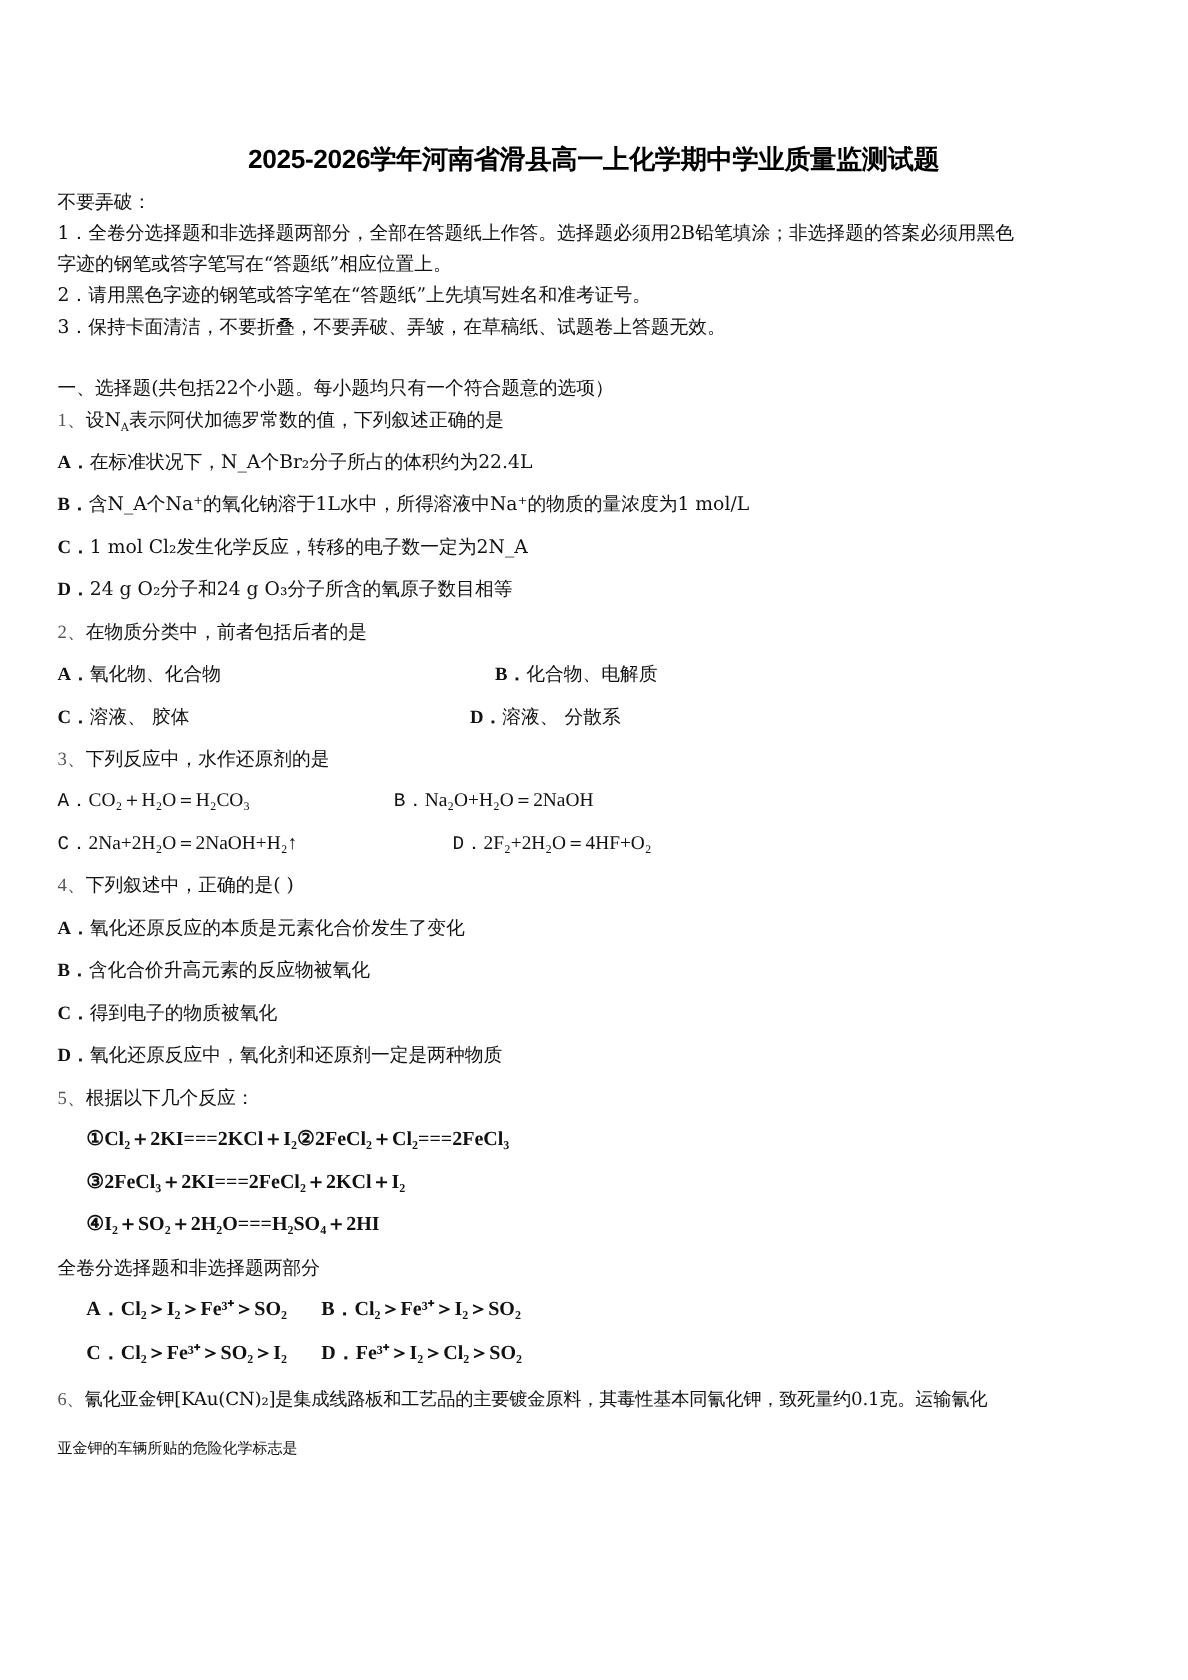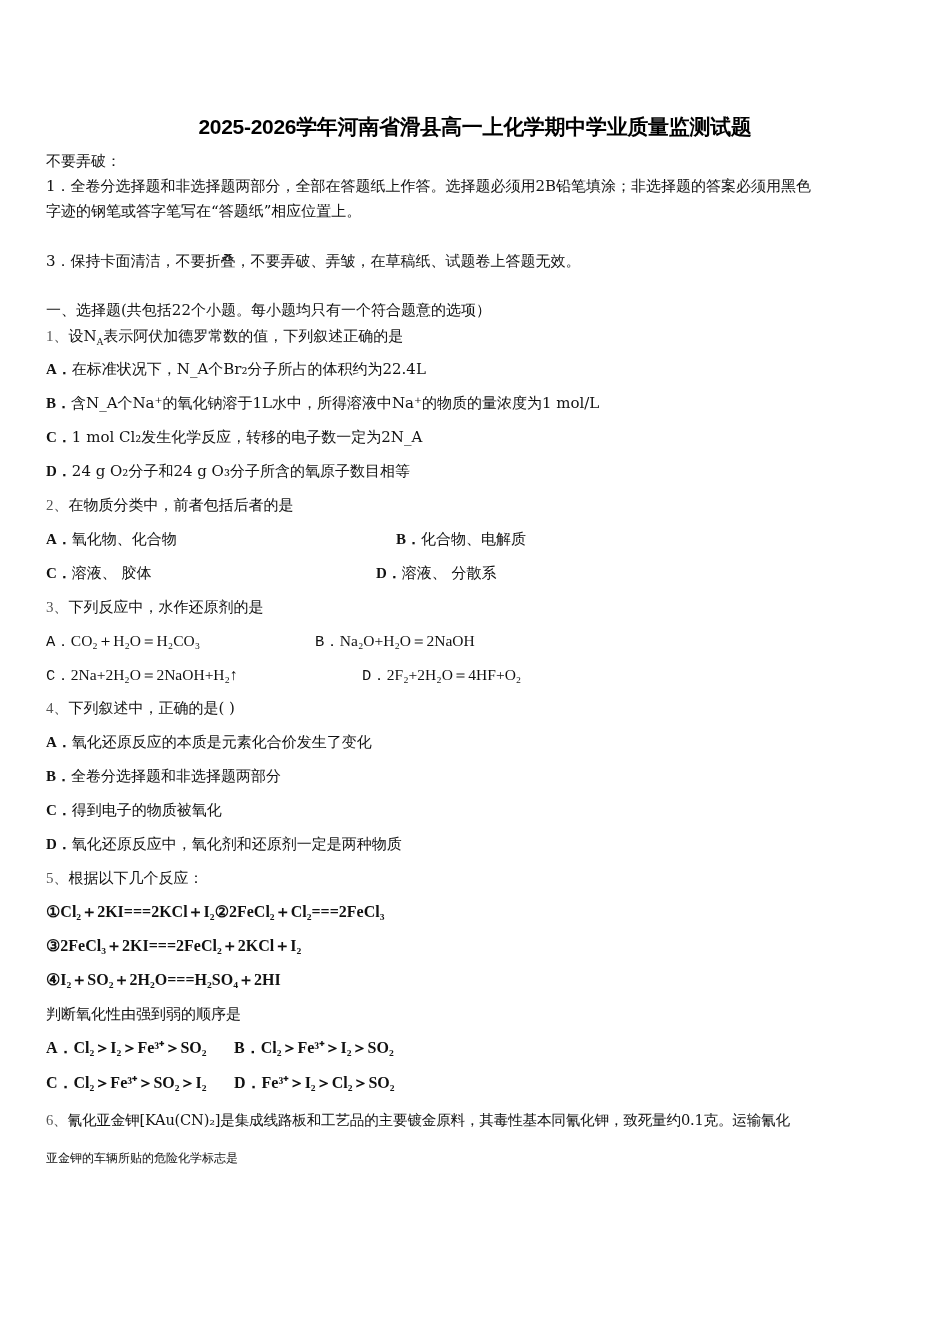--- a/index.html
+++ b/index.html
@@ -10,35 +10,36 @@
       font-family: "Liberation Sans", "DejaVu Sans", sans-serif; font-weight: bold;
       font-size: 21px; letter-spacing: -0.3px; color: #000;
     }
     .line {
       position: absolute; left: 46px; white-space: nowrap;
       font-family: "DejaVu Serif", "Liberation Serif", serif;
       font-size: 15px; color: #111; line-height: 20px;
     }
     .mono { font-family: "Liberation Mono", "DejaVu Sans Mono", monospace; }
     .b { font-weight: bold; font-family: "Liberation Serif", serif; }
-    .chem { font-family: "Liberation Serif", serif; font-weight: bold; font-size: 16px; }
+    .chem { font-family: "Liberation Serif", serif; font-weight: bold; font-size: 16px; margin-left: 23px; }
     .chem-n { font-family: "Liberation Serif", serif; font-size: 15.5px; }
     .num { color: #555; font-family: "Liberation Serif", serif; }
     sub, sup { font-size: 9px; line-height: 0; }
   </style>
 </head>
 <body>
 
 <div class="page">
 
   <div class="title">2025-2026学年河南省滑县高一上化学期中学业质量监测试题</div>
 
   <div class="line" style="top:151px;">不要弄破：</div>
   <div class="line mono" style="top:176px; font-family:'DejaVu Serif',serif;">1．全卷分选择题和非选择题两部分，全部在答题纸上作答。选择题必须用2B铅笔填涂；非选择题的答案必须用黑色</div>
   <div class="line" style="top:201px;">字迹的钢笔或答字笔写在“答题纸”相应位置上。</div>
+  <div class="line" style="top:226px;">2．请用黑色字迹的钢笔或答字笔在“答题纸”上先填写姓名和准考证号。</div>
   <div class="line" style="top:251px;">3．保持卡面清洁，不要折叠，不要弄破、弄皱，在草稿纸、试题卷上答题无效。</div>
 
   <div class="line" style="top:300px;">一、选择题(共包括22个小题。每小题均只有一个符合题意的选项）</div>
 
   <div class="line" style="top:326px;">
     <span class="num">1、</span><span>设N</span><sub>A</sub><span>表示阿伏加德罗常数的值，下列叙述正确的是</span>
   </div>
   <div class="line" style="top:359px;">
     <span class="b">A．</span><span>在标准状况下，N_A个Br₂分子所占的体积约为22.4L</span>
   </div>
@@ -84,36 +85,36 @@
     <span class="mono">D．</span><span>2F₂+2H₂O＝4HF+O₂</span>
   </div>
 
   <div class="line" style="top:698px;">
     <span class="num">4、</span><span>下列叙述中，正确的是( )</span>
   </div>
   <div class="line" style="top:732px;">
     <span class="b">A．</span><span>氧化还原反应的本质是元素化合价发生了变化</span>
   </div>
   <div class="line" style="top:766px;">
-    <span class="b">B．</span><span>全卷分选择题和非选择题两部分</span>
+    <span class="b">B．</span><span>含化合价升高元素的反应物被氧化</span>
   </div>
   <div class="line" style="top:800px;">
     <span class="b">C．</span><span>得到电子的物质被氧化</span>
   </div>
   <div class="line" style="top:834px;text-align:right;">
     <span class="b">D．</span><span>氧化还原反应中，氧化剂和还原剂一定是两种物质</span>
   </div>
 
   <div class="line" style="top:868px;">
     <span class="num">5、</span><span>根据以下几个反应：</span>
   </div>
   <div class="line chem" style="top:902px;">①Cl₂＋2KI===2KCl＋I₂②2FeCl₂＋Cl₂===2FeCl₃</div>
   <div class="line chem" style="top:936px;">③2FeCl₃＋2KI===2FeCl₂＋2KCl＋I₂</div>
   <div class="line chem" style="top:970px;">④I₂＋SO₂＋2H₂O===H₂SO₄＋2HI</div>
-  <div class="line" style="top:1004px;">判断氧化性由强到弱的顺序是</div>
+  <div class="line" style="top:1004px;">全卷分选择题和非选择题两部分</div>
   <div class="line chem" style="top:1038px;">
     <span>A．</span><span>Cl₂＞I₂＞Fe³⁺＞SO₂</span>
   </div>
   <div class="line chem" style="top:1038px; left:234px;">
     <span>B．</span><span>Cl₂＞Fe³⁺＞I₂＞SO₂</span>
   </div>
   <div class="line chem" style="top:1073px;">
     <span>C．</span><span>Cl₂＞Fe³⁺＞SO₂＞I₂</span>
   </div>
   <div class="line chem" style="top:1073px; left:234px;">

